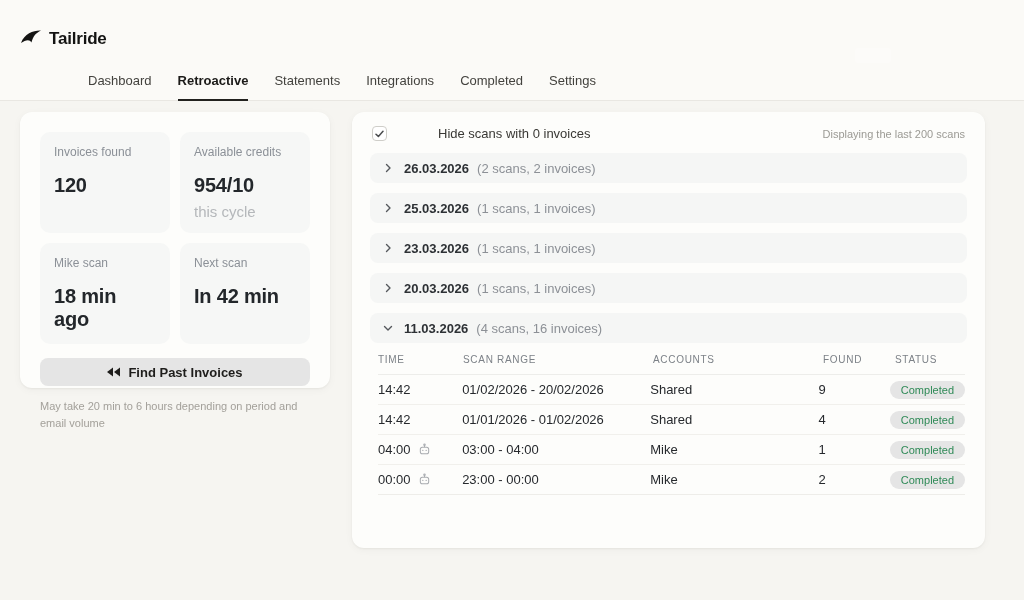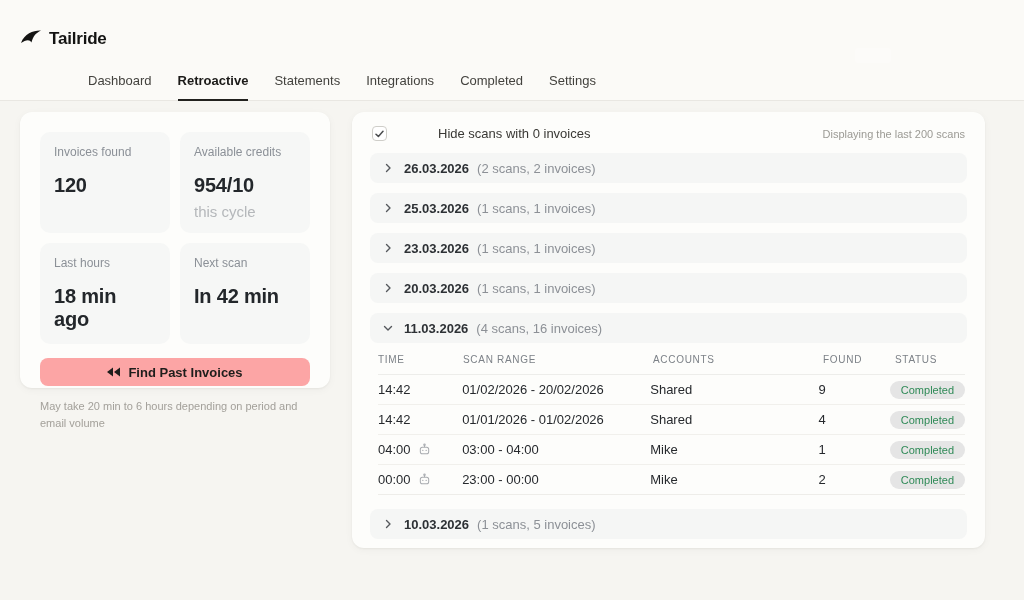--- a/index.html
+++ b/index.html
@@ -39,21 +39,21 @@
   
   .stat-grid { display:grid; grid-template-columns:1fr 1fr; gap:10px; }
   .stat-card { background:#f6f7f6; border-radius:10px; padding:13px 14px; min-height:60px; }
   .stat-card.tall { min-height:84px; }
   .stat-label { font-size:12px; color:#8b9097; }
   .stat-value { font-size:20px; font-weight:700; color:#23272b; margin-top:15px; letter-spacing:-0.2px; }
   .stat-sub { font-size:15px; color:#b4b7ba; margin-top:6px; }
 
   .cta-button {
     margin-top:14px; width:100%; height:28px; border:none; border-radius:8px;
-    background:#fca5a5; display:flex; align-items:center; justify-content:center; gap:8px;
+    background:#e5e5e5; display:flex; align-items:center; justify-content:center; gap:8px;
     font-family:"Liberation Sans", sans-serif;
     font-size:13px; font-weight:700; color:#1e1d1b; cursor:pointer;
   }
   .left-note { margin-top:12px; font-size:11px; line-height:1.5; color:#a3a09a; padding-right:10px; }
 
   
   .filter-row { display:flex; align-items:center; justify-content:space-between; margin-bottom:12px; padding:0 2px; }
   .filter-left { display:flex; align-items:center; gap:9px; }
   .checkbox {
     width:15px; height:15px; border:1px solid #cfcec9; border-radius:4px;
@@ -116,21 +116,21 @@
     <div class="stat-card tall">
       <div class="stat-label">Invoices found</div>
       <div class="stat-value">120</div>
     </div>
     <div class="stat-card tall">
       <div class="stat-label">Available credits</div>
       <div class="stat-value">954/10</div>
       <div class="stat-sub">this cycle</div>
     </div>
     <div class="stat-card">
-      <div class="stat-label">Last hours</div>
+      <div class="stat-label">Mike scan</div>
       <div class="stat-value">18 min ago</div>
     </div>
     <div class="stat-card">
       <div class="stat-label">Next scan</div>
       <div class="stat-value">In 42 min</div>
     </div>
   </div>
 
   <button class="cta-button">
     <span style="display:flex;">
@@ -282,25 +282,14 @@
           </span>
         </div>
         <div class="c-range">23:00 - 00:00</div>
         <div class="c-account">Mike</div>
         <div class="c-found">2</div>
         <div class="c-status"><span class="badge">Completed</span></div>
       </div>
     </div>
   </div>
 
-  <div class="group" style="margin-top:12px;">
-    <div class="group-header">
-      <span class="chev">
-        <svg width="10" height="10" viewBox="0 0 10 10">
-            <path d="M3.5 1.5 L7 5 L3.5 8.5" stroke="#55585c" stroke-width="1.4" fill="none" stroke-linecap="round" stroke-linejoin="round"></path>
-          </svg>
-      </span>
-      <span class="group-date">10.03.2026</span>
-      <span class="group-summary">(1 scans, 5 invoices)</span>
-    </div>
-  </div>
 
 </div>
 
 </body></html>

